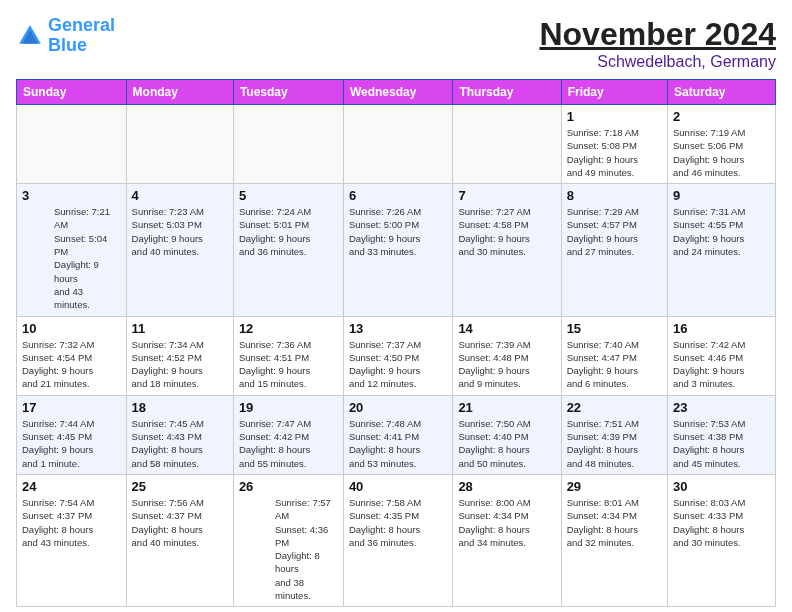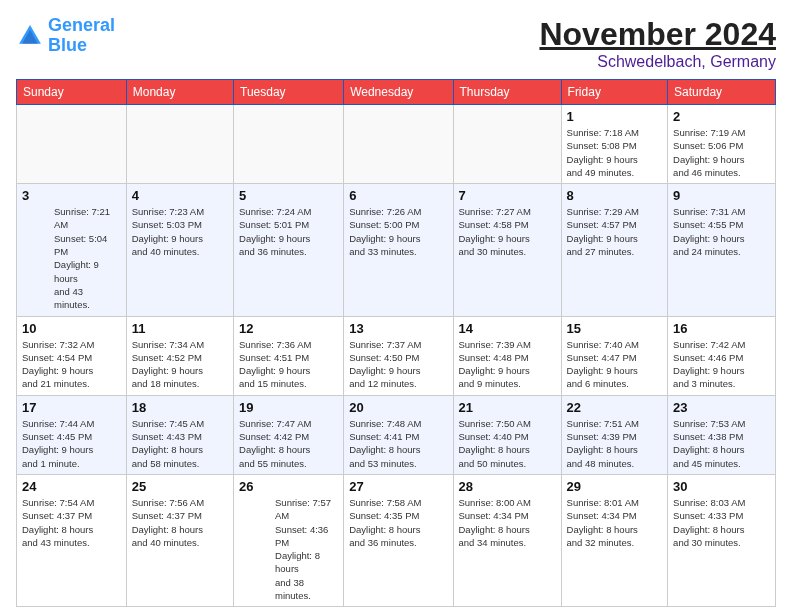--- a/index.html
+++ b/index.html
@@ -43,24 +43,24 @@
     }
     .location {
       font-size: 16px;
       color: #4c1d95;
     }
     .calendar {
       width: 100%;
       border-collapse: collapse;
     }
     .calendar th {
-      background: #ef4444;
+      background: #d946ef;
       color: #fff;
       font-size: 12px;
-      font-weight: normal;
+      font-weight: bold;
       padding: 5px 6px;
       text-align: left;
       border: 1px solid #2255bb;
     }
     .calendar td {
       border: 1px solid #ccc;
       vertical-align: top;
       padding: 4px 5px;
       width: 113px;
       min-height: 70px;
@@ -309,21 +309,21 @@
 and 40 minutes.</div>
         </td>
         <td>
           <div class="day-num">26</div>
           <div class="day-info" style="white-space: pre-line; margin-left: 36px;">Sunrise: 7:57 AM
 Sunset: 4:36 PM
 Daylight: 8 hours
 and 38 minutes.</div>
         </td>
         <td>
-          <div class="day-num">27</div>
+          <div class="day-num">40</div>
           <div class="day-info" style="white-space: pre-line;">Sunrise: 7:58 AM
 Sunset: 4:35 PM
 Daylight: 8 hours
 and 36 minutes.</div>
         </td>
         <td>
           <div class="day-num">28</div>
           <div class="day-info" style="white-space: pre-line;">Sunrise: 8:00 AM
 Sunset: 4:34 PM
 Daylight: 8 hours

